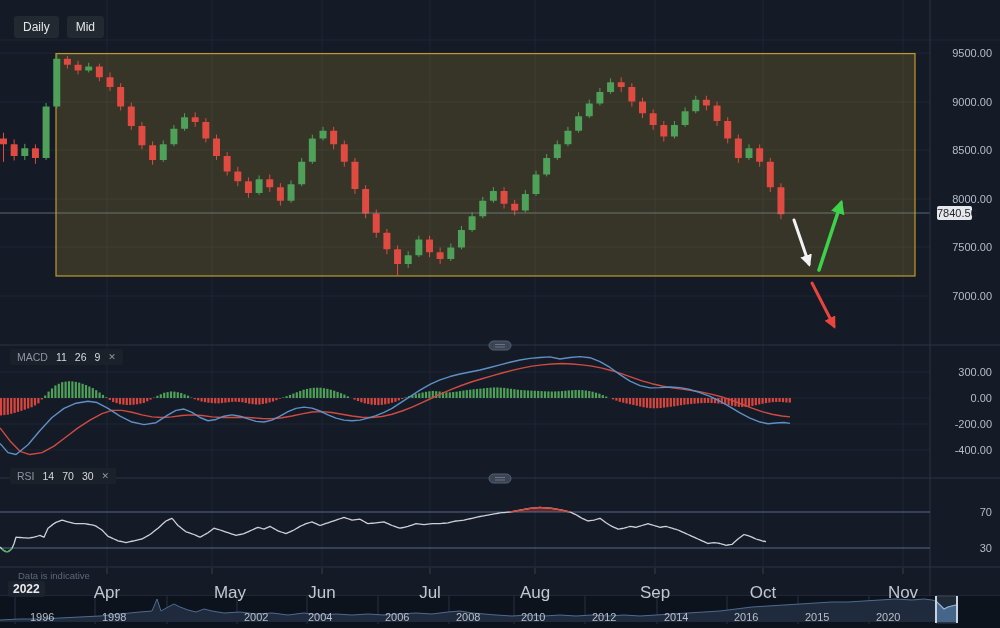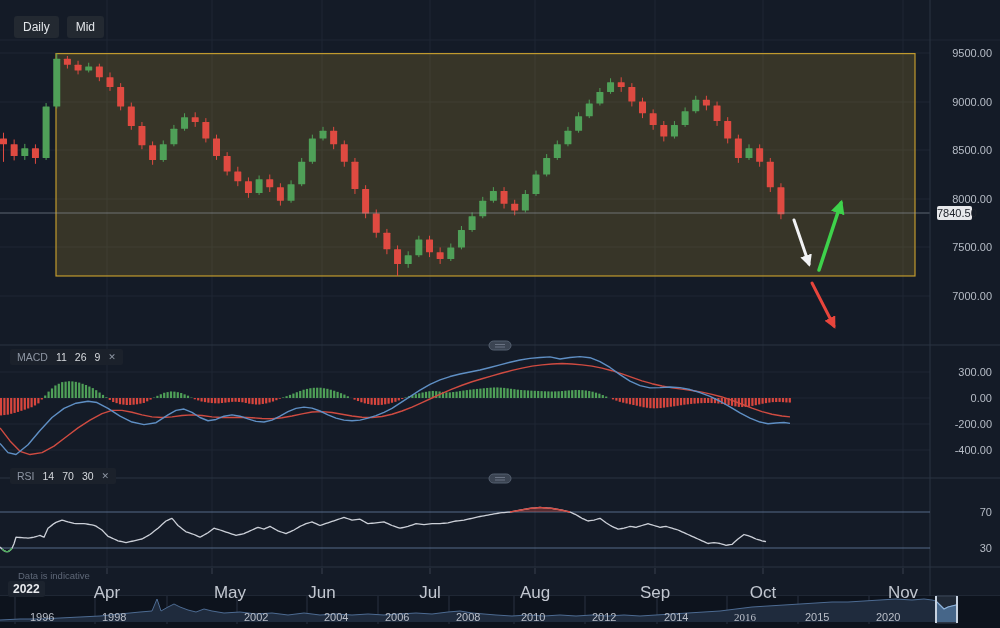--- a/index.html
+++ b/index.html
@@ -582,23 +582,23 @@
       <div class="month-lbl" style="left: 535px;">Aug</div>
       <div class="month-lbl" style="left: 655px;">Sep</div>
       <div class="month-lbl" style="left: 763px;">Oct</div>
       <div class="month-lbl" style="left: 903px;">Nov</div>
     </div>
   <div id="nav-years">
       <div class="year-lbl" style="left: 30px;">1996</div>
       <div class="year-lbl" style="left: 102px;">1998</div>
       <div class="year-lbl" style="left: 174px; margin-top: 40px;">2000</div>
       <div class="year-lbl" style="left: 244px;">2002</div>
-      <div class="year-lbl" style="left: 324px; text-align: right;">2004</div>
+      <div class="year-lbl" style="left: 308px; text-align: right;">2004</div>
       <div class="year-lbl" style="left: 385px;">2006</div>
       <div class="year-lbl" style="left: 456px;">2008</div>
       <div class="year-lbl" style="left: 521px;">2010</div>
       <div class="year-lbl" style="left: 592px;">2012</div>
       <div class="year-lbl" style="left: 664px;">2014</div>
-      <div class="year-lbl" style="left: 734px; font-family: Liberation Serif, serif;">2016</div>
+      <div class="year-lbl" style="left: 734px;">2016</div>
       <div class="year-lbl" style="left: 805px;">2015</div>
       <div class="year-lbl" style="left: 876px;">2020</div>
     </div>
 </div>
 
 </body></html>

